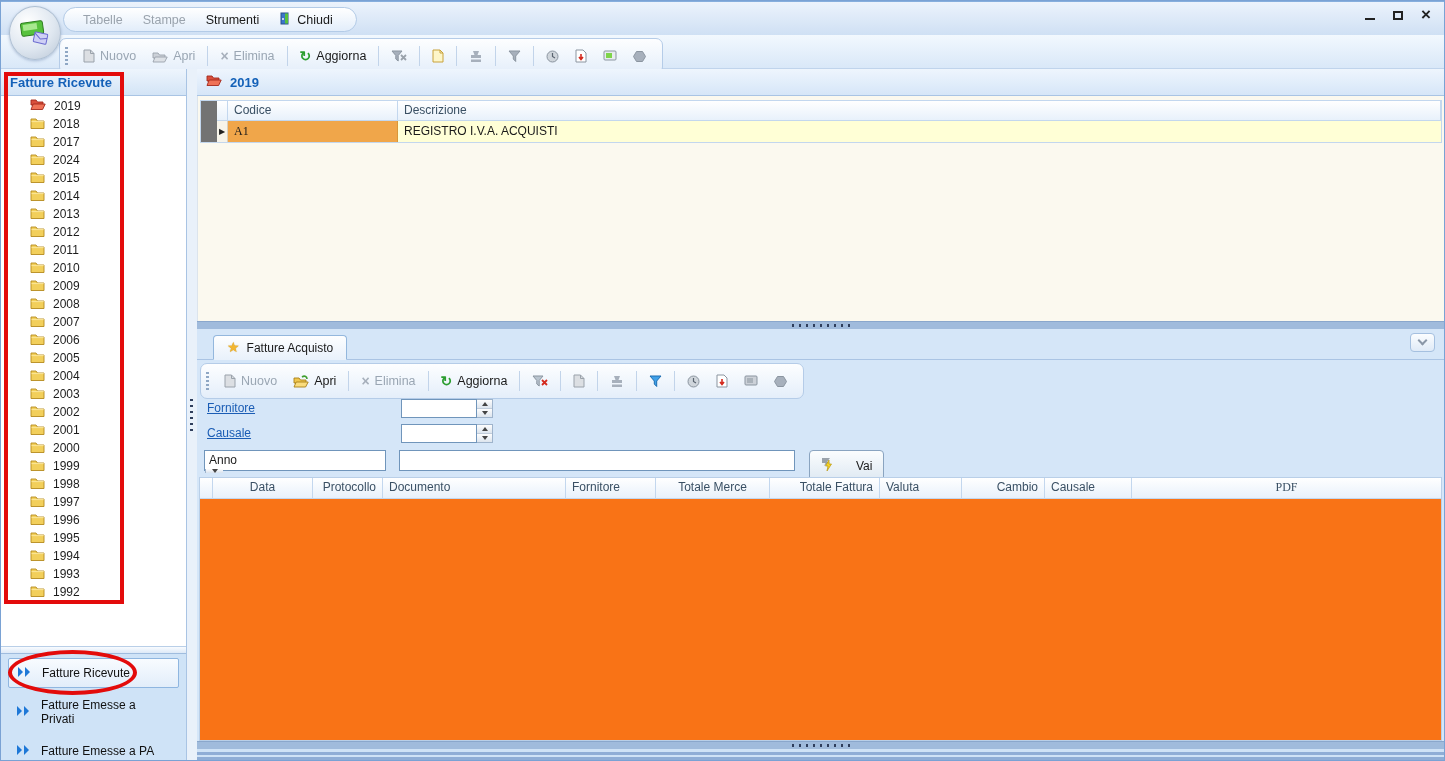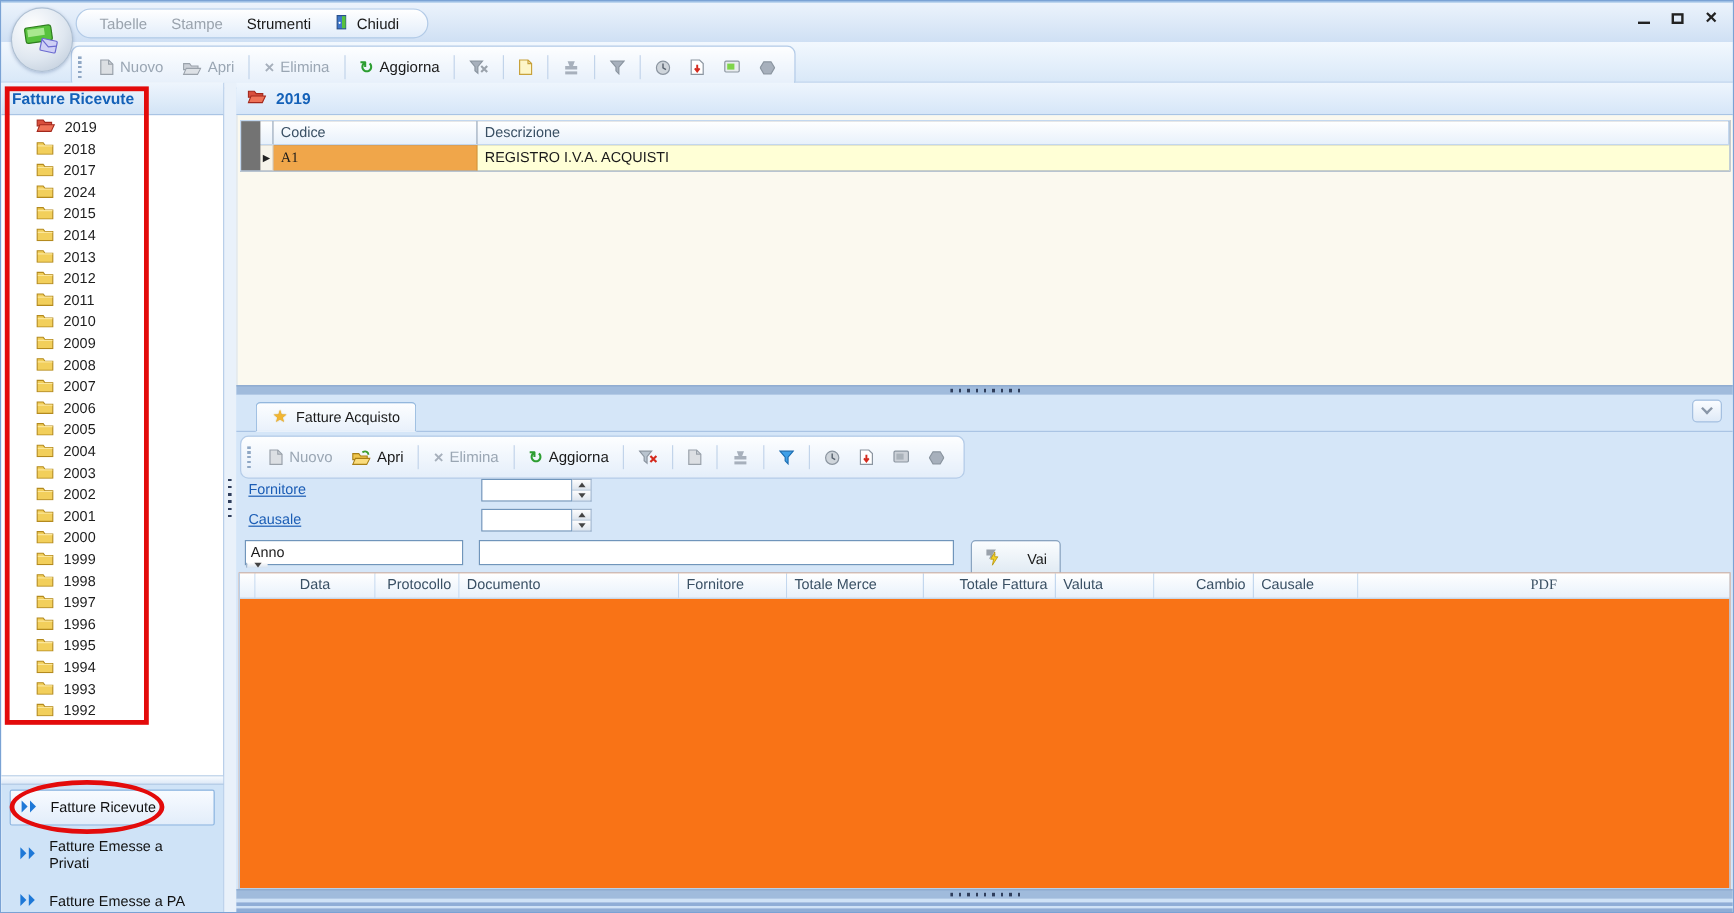--- a/index.html
+++ b/index.html
@@ -715,21 +715,21 @@
         <span>Vai</span>
       </div>
 
       <div class="grid">
         <div class="grid-header" id="grid-header">
             <div class="gh-cell" style="width:13px; padding:0;"></div>
             <div class="gh-cell" style="width:100px; text-align:center;">Data</div>
             <div class="gh-cell" style="width:70px; text-align:right;">Protocollo</div>
             <div class="gh-cell" style="width:183px; text-align:left;">Documento</div>
             <div class="gh-cell" style="width:90px; text-align:left;">Fornitore</div>
-            <div class="gh-cell" style="width:114px; text-align:left;">Totale Merce</div>
+            <div class="gh-cell" style="width:114px; text-align:center;">Totale Merce</div>
             <div class="gh-cell" style="width:110px; text-align:right;">Totale Fattura</div>
             <div class="gh-cell" style="width:82px; text-align:left;">Valuta</div>
             <div class="gh-cell" style="width:83px; text-align:right;">Cambio</div>
             <div class="gh-cell" style="width:87px; text-align:left;">Causale</div>
             <div class="gh-cell" style="width:50px; text-align:center; flex:1;">PDF</div>
           </div>
       </div>
 
       <div class="bottom-strips">
         <div class="strip-splitter">

